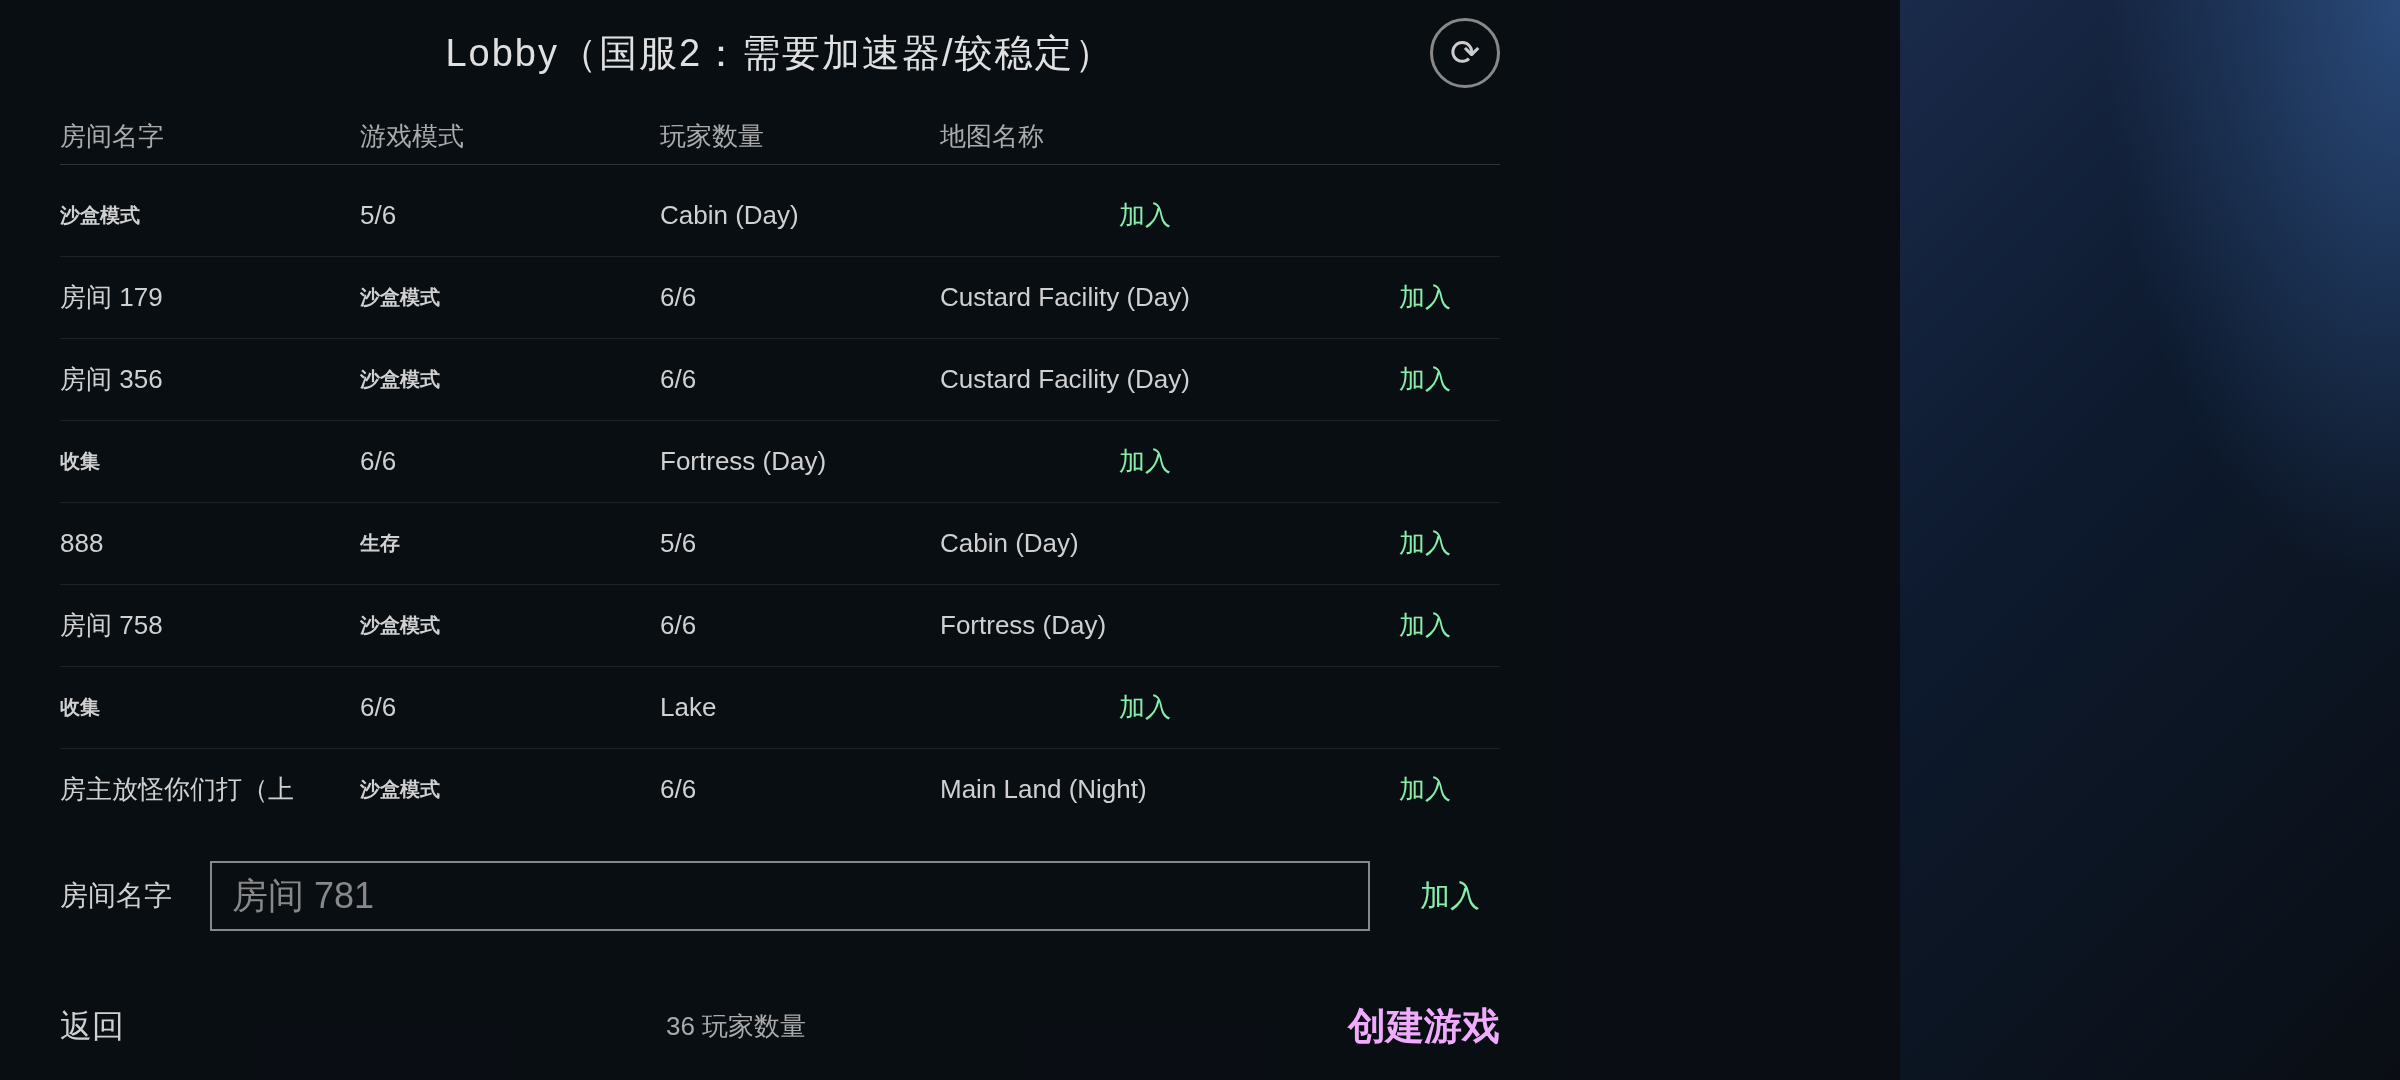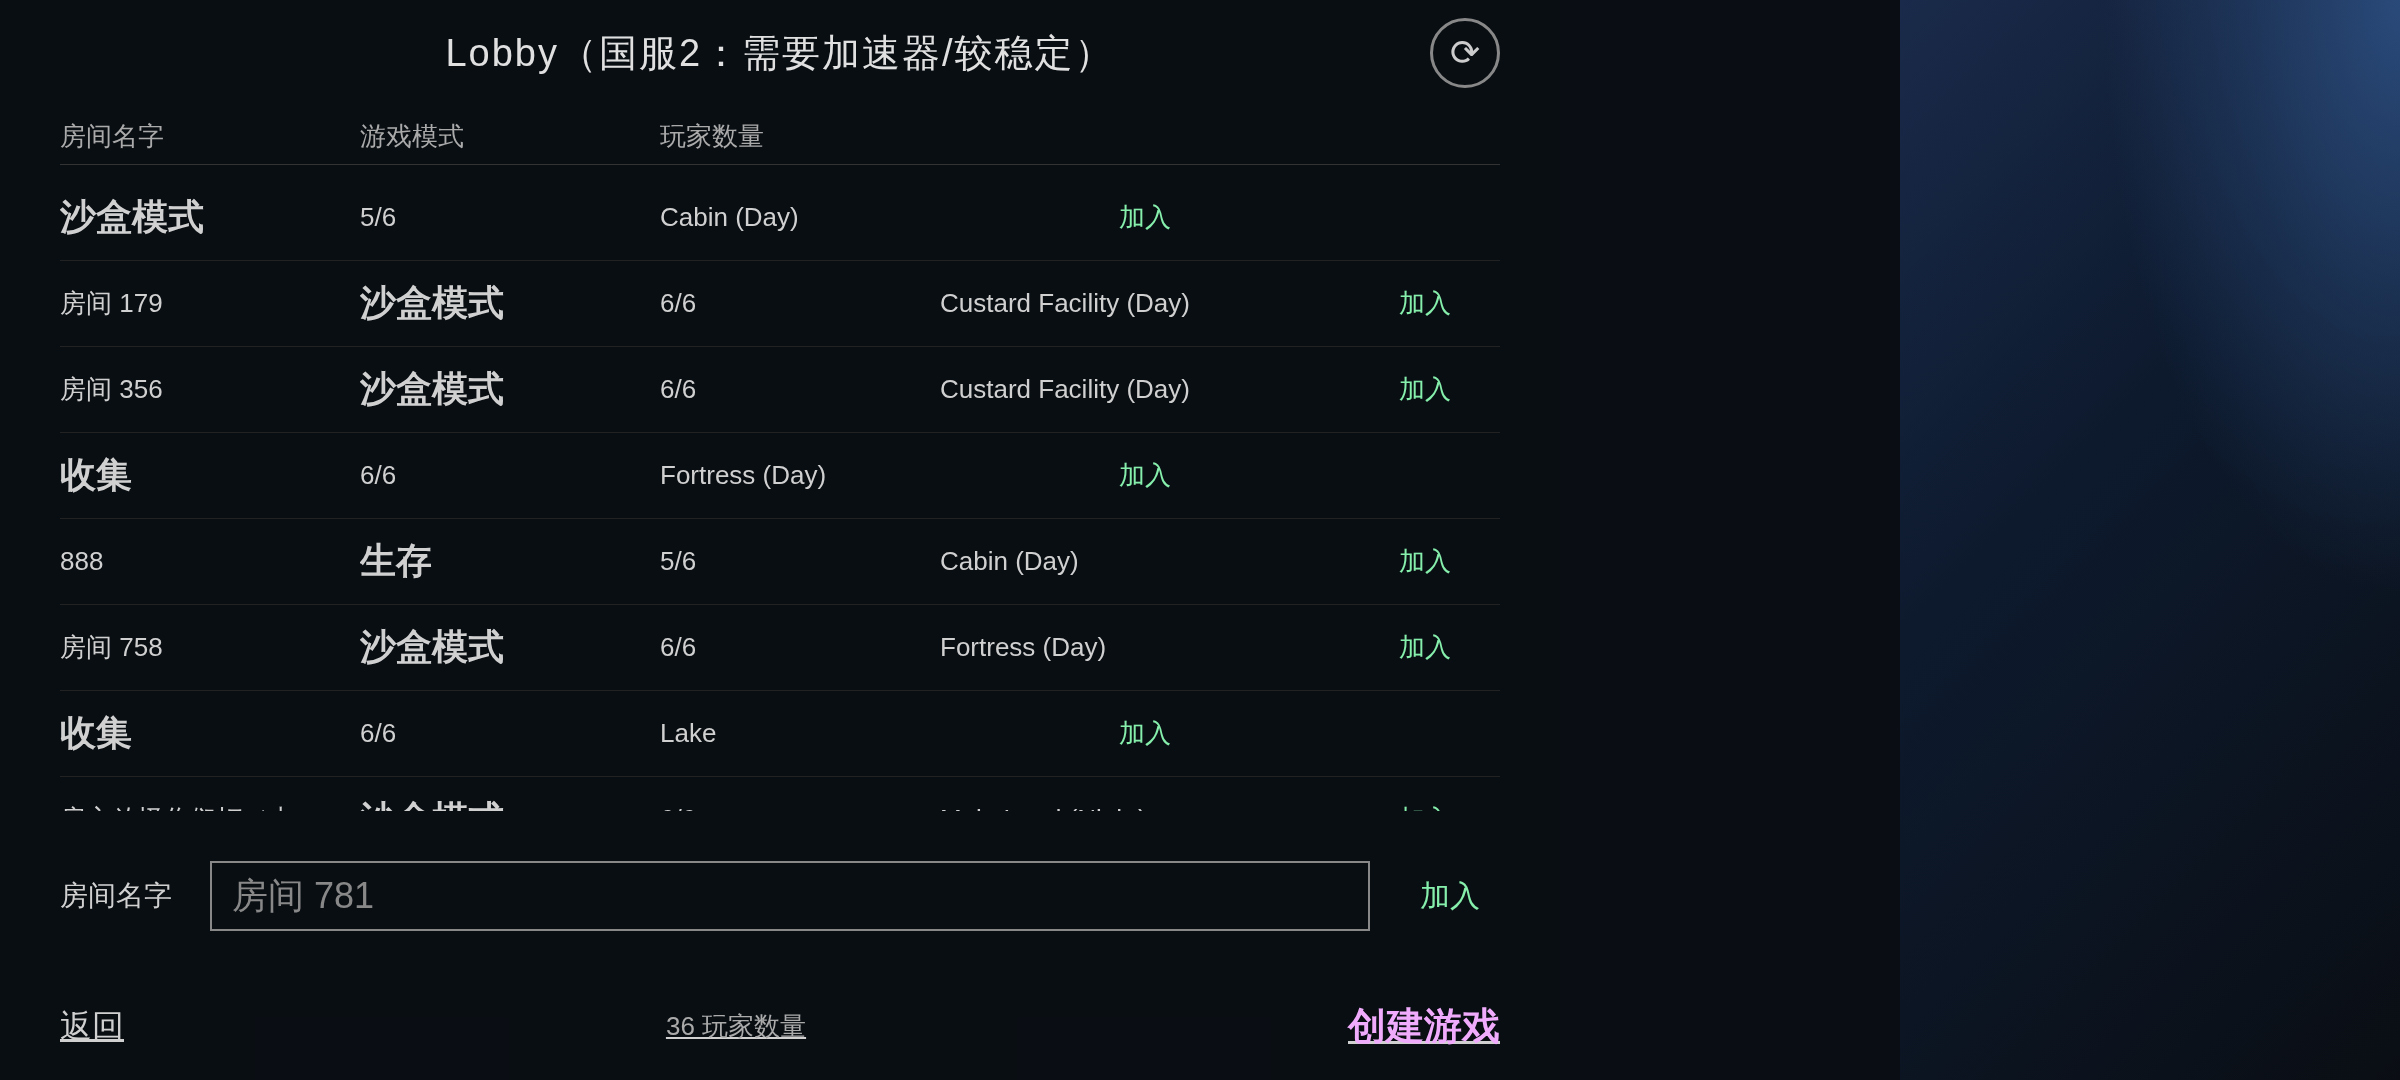--- a/index.html
+++ b/index.html
@@ -110,21 +110,21 @@
     .cell {
       font-size: 26px;
       color: #d0d0d0;
       white-space: nowrap;
       overflow: hidden;
       text-overflow: ellipsis;
     }
 
     .cell-bold {
       font-weight: bold;
-      font-size: 36px;
+      font-size: 20px;
     }
 
     .join-btn {
       background: transparent;
       border: none;
       color: #86efac;
       font-size: 26px;
       cursor: pointer;
       font-family: 'Microsoft YaHei', 'SimHei', sans-serif;
       padding: 5px 10px;
@@ -159,21 +159,20 @@
     .room-input::placeholder {
       color: #888;
     }
 
     .footer {
       display: flex;
       justify-content: space-between;
       align-items: center;
       margin-top: 30px;
       padding-top: 20px;
-      text-decoration: underline;
     }
 
     .footer-btn {
       background: transparent;
       border: none;
       color: #d0d0d0;
       font-size: 32px;
       cursor: pointer;
       font-family: 'Microsoft YaHei', 'SimHei', sans-serif;
     }
@@ -201,20 +200,21 @@
     <span class="header-title">Lobby（国服2：需要加速器/较稳定）</span>
     <button class="refresh-btn" title="Refresh">
       <span style="font-size:36px; display:inline-block; transform: rotate(0deg);">⟳</span>
     </button>
   </div>
 
   <div class="table-header">
     <span>房间名字</span>
     <span>游戏模式</span>
     <span>玩家数量</span>
+    <span>地图名称</span>
     <span></span>
   </div>
 
   <div class="table-body" id="room-list">
   <div class="table-row">
         <span class="cell cell-bold">沙盒模式</span>
         <span class="cell">5/6</span>
         <span class="cell">Cabin (Day)</span>
         <button class="join-btn">加入</button>
       </div>

